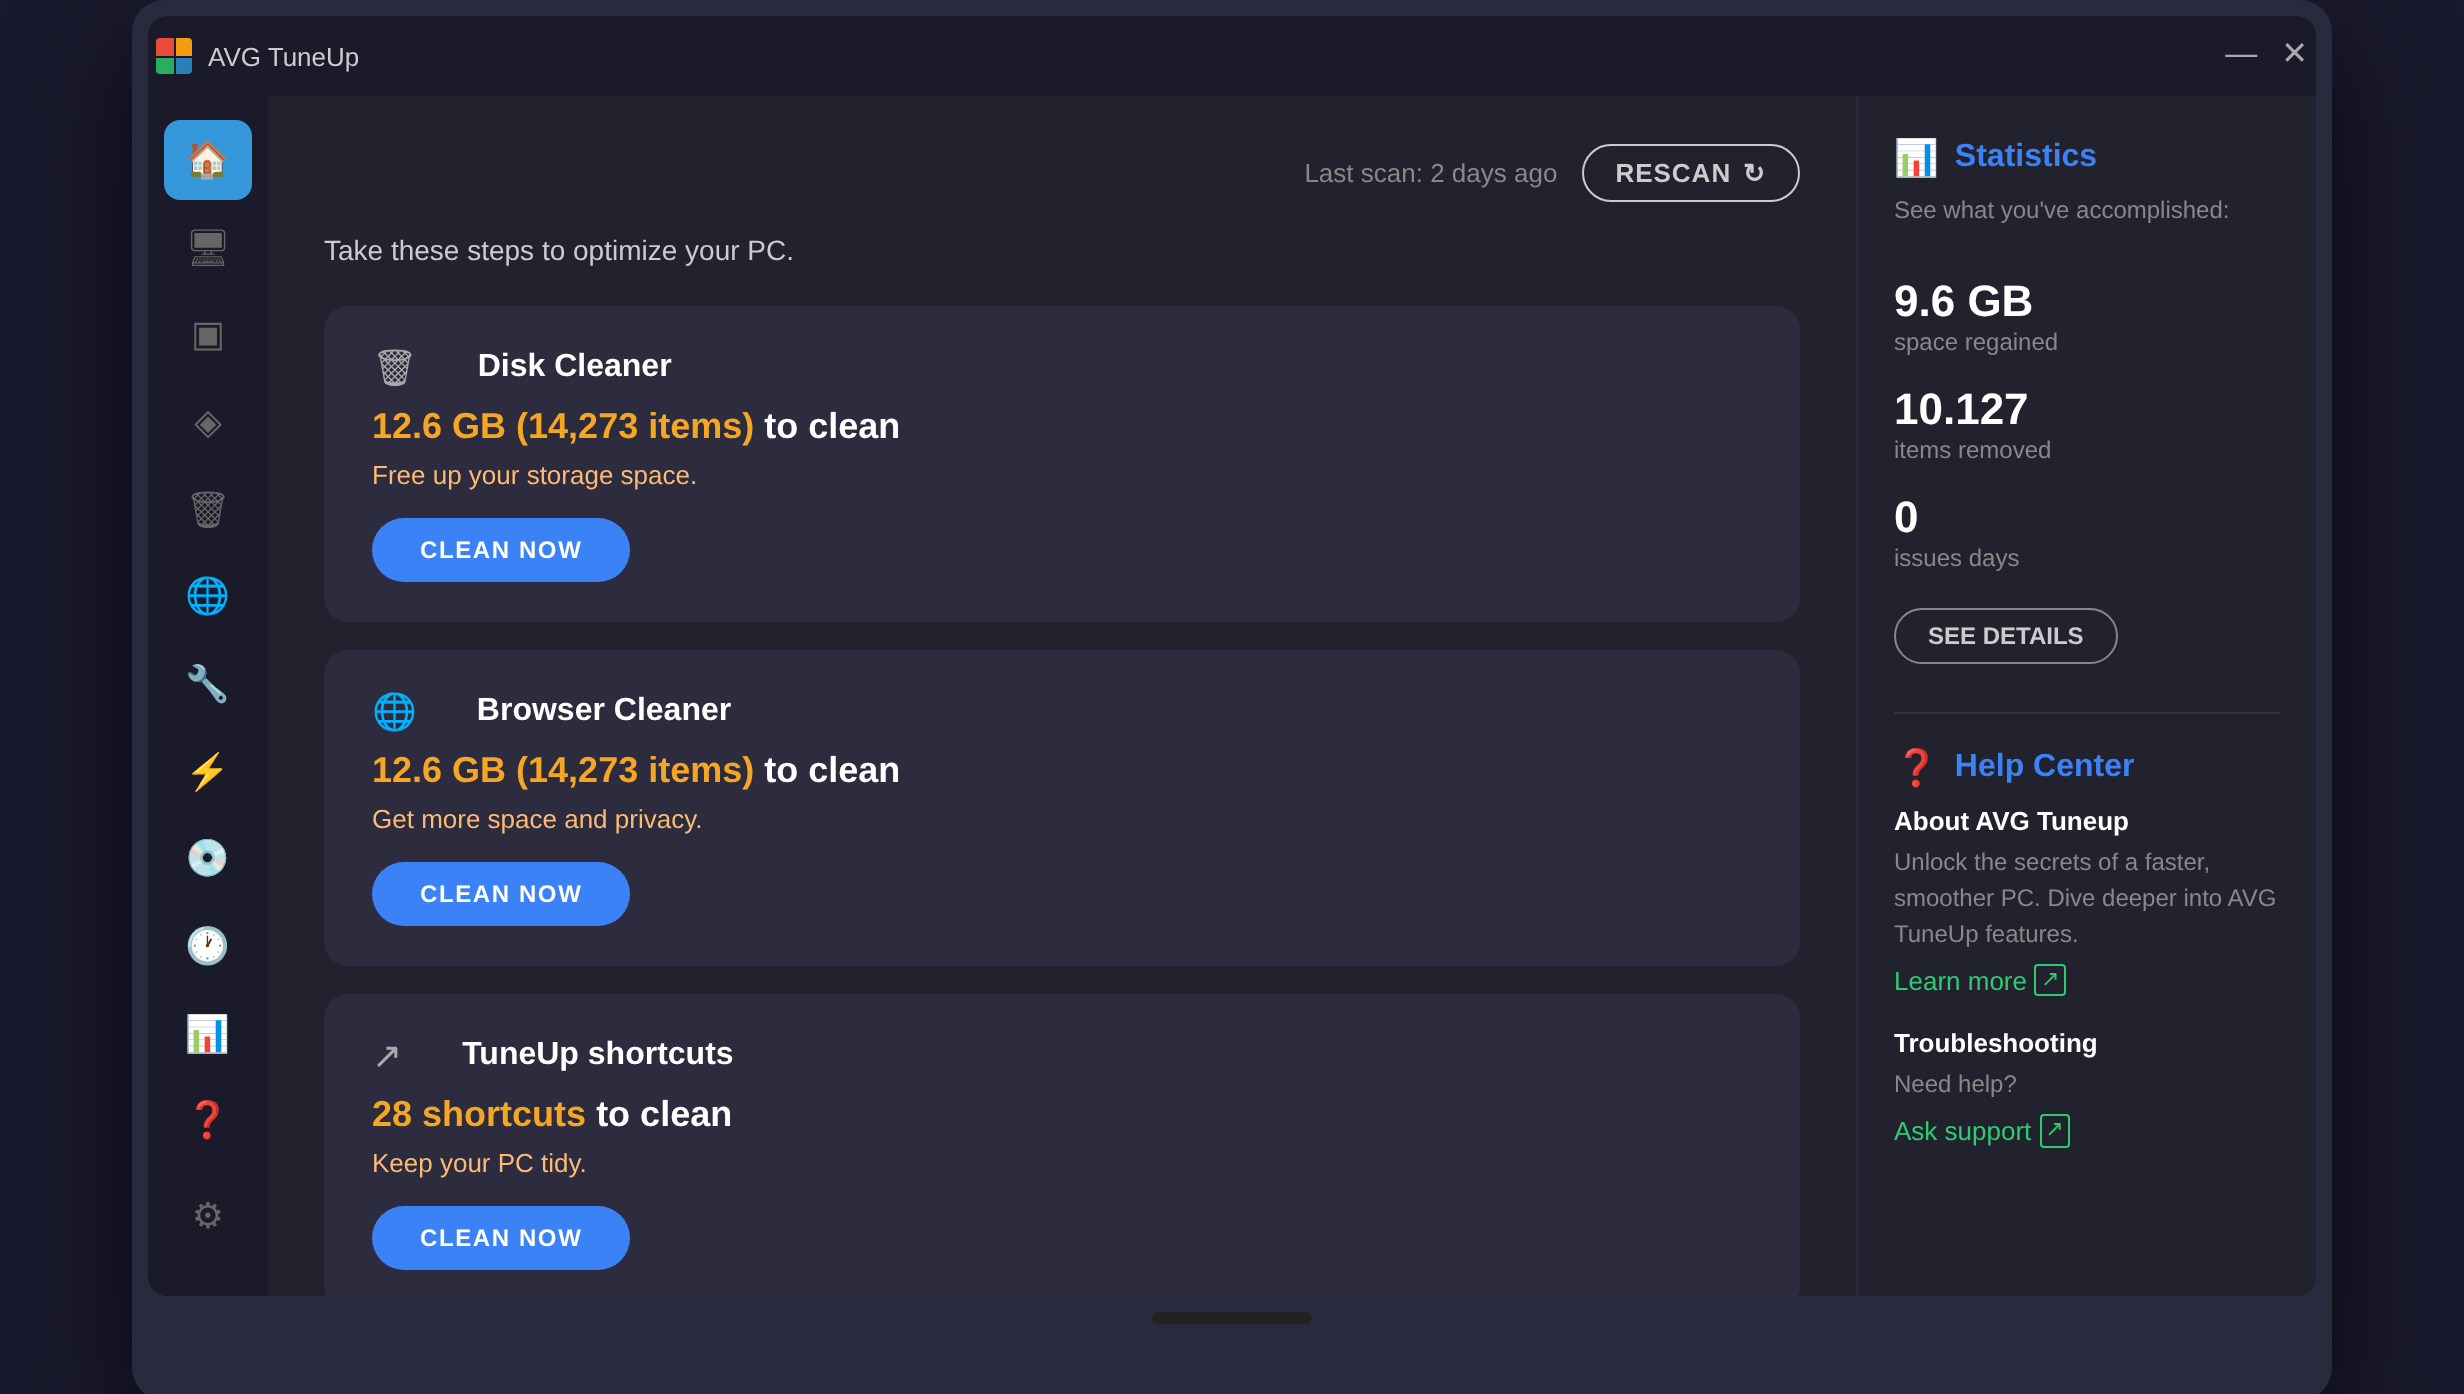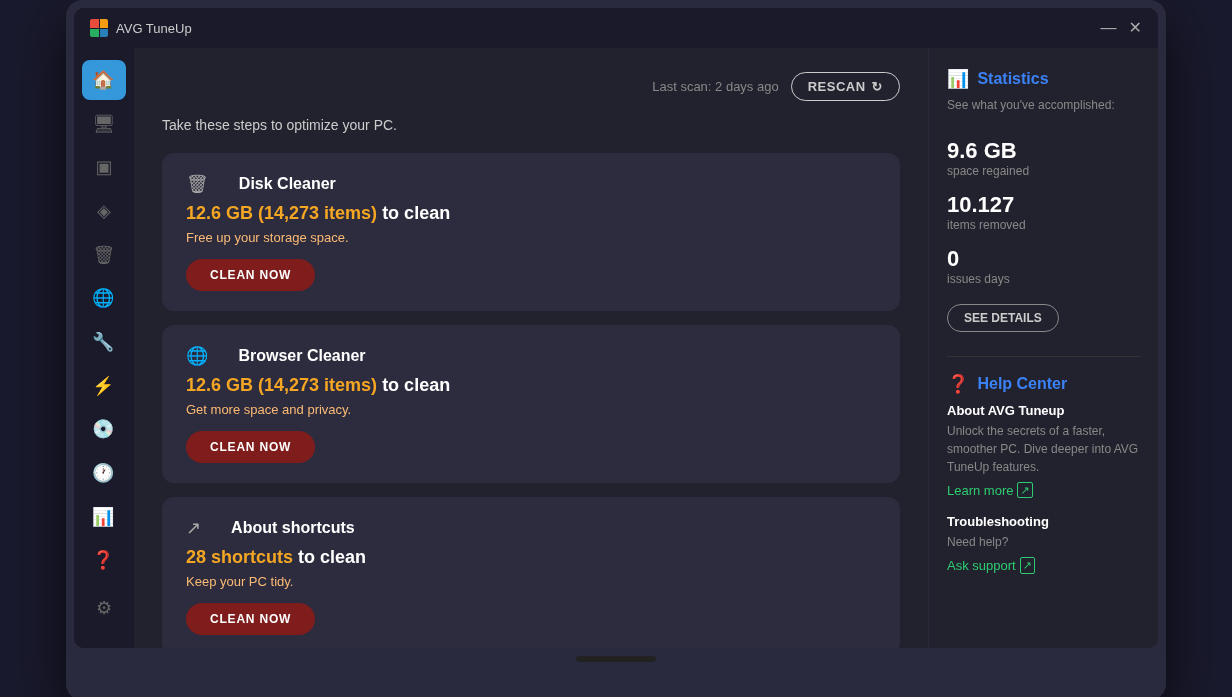--- a/index.html
+++ b/index.html
@@ -23,21 +23,21 @@
       background: #1e1e2e;
       border-radius: 10px;
       overflow: hidden;
     }
     
     .title-bar {
       background: #1a1a2a;
       height: 40px;
       display: flex;
       align-items: center;
-      padding: 0 16px;
+      padding: 0 4px;
       gap: 8px;
       justify-content: center;
     }
     .title-bar-title {
       color: #ccc;
       font-size: 13px;
     }
     .title-bar-controls {
       margin-left: auto;
       display: flex;
@@ -161,21 +161,21 @@
       margin-bottom: 6px;
     }
     .card-amount .highlight { color: #f5a623; }
     .card-amount .normal { color: #ffffff; text-align: center; }
     .card-desc {
       color: #fdba74;
       font-size: 13px;
       margin-bottom: 14px;
     }
     .clean-btn {
-      background: #7f1d1d;
+      background: #3b82f6;
       color: #fff;
       border: none;
       border-radius: 20px;
       padding: 9px 24px;
       font-size: 12px;
       font-weight: 700;
       letter-spacing: 0.8px;
       cursor: pointer;
     }
     
@@ -394,21 +394,21 @@
             <span class="highlight">12.6 GB (14,273 items)</span>
             <span class="normal"> to clean</span>
           </div>
           <p class="card-desc">Get more space and privacy.</p>
           <button class="clean-btn">CLEAN NOW</button>
         </div>
 
         <div class="card">
           <div class="card-header">
             <span class="card-icon">↗</span>
-            <span class="card-title">About shortcuts</span>
+            <span class="card-title">TuneUp shortcuts</span>
           </div>
           <div class="card-amount">
             <span class="highlight">28 shortcuts</span>
             <span class="normal"> to clean</span>
           </div>
           <p class="card-desc">Keep your PC tidy.</p>
           <button class="clean-btn">CLEAN NOW</button>
         </div>
       </div>
 

